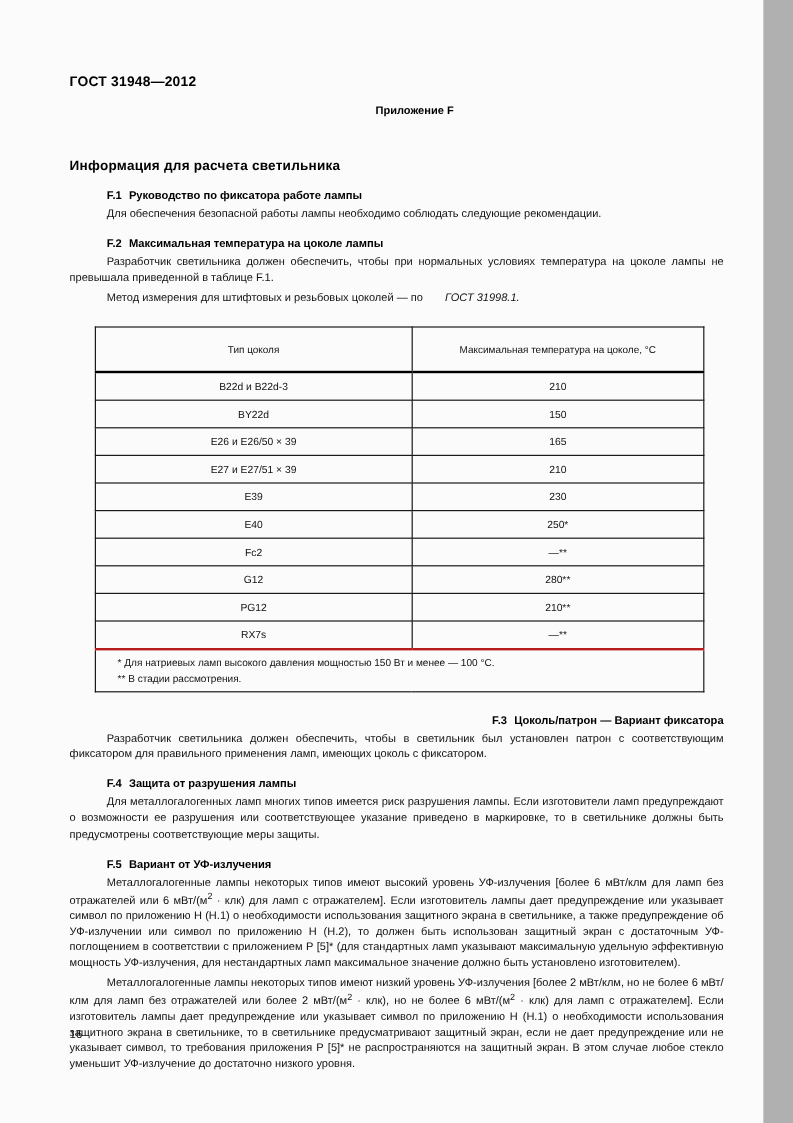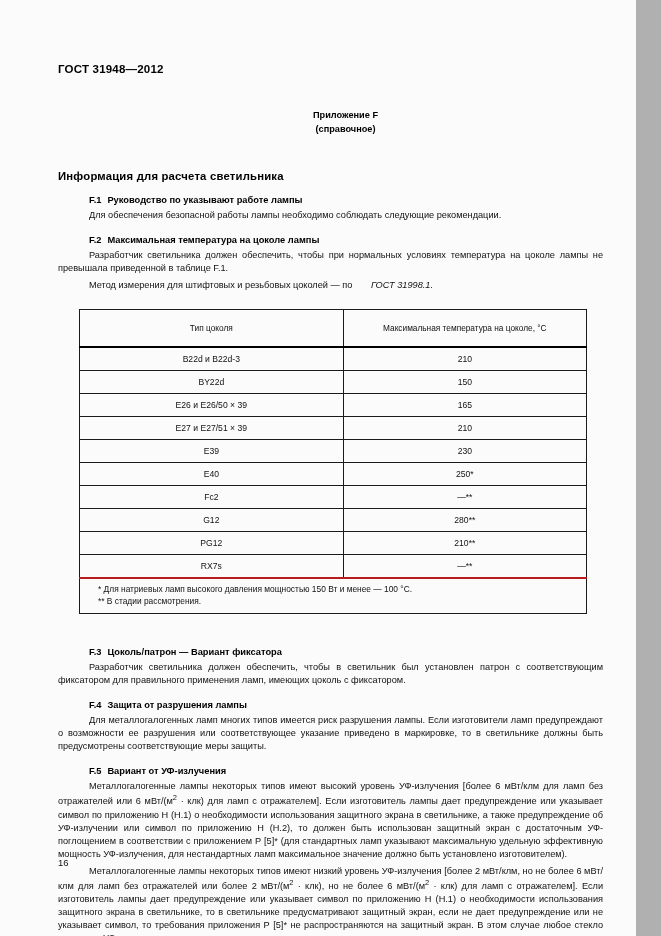--- a/index.html
+++ b/index.html
@@ -34,21 +34,21 @@
 
   .std-header {
     font-size: 11.5px;
     font-weight: bold;
     color: #000;
     letter-spacing: 0.2px;
     margin: 0 0 0 0;
   }
 
   .annex-block {
-    margin-top: 34px;
+    margin-top: 11px;
     text-align: center;
     font-size: 9.2px;
     font-weight: bold;
     line-height: 1.5;
     padding-left: 30px;
   }
 
   .doc-title {
     margin-top: 33px;
     text-align: left;
@@ -131,27 +131,26 @@
 
 <div class="page">
   <div class="sheet"></div>
 
   <div class="content">
 
     <div class="std-header">ГОСТ 31948—2012</div>
 
     <div class="annex-block">
       <div>Приложение F</div>
-      <div>(справочное)</div>
     </div>
 
     <div class="doc-title">Информация для расчета светильника</div>
 
     <div class="sec-head">
-      <span class="num">F.1</span><span>Руководство по указывают работе лампы</span>
+      <span class="num">F.1</span><span>Руководство по фиксатора работе лампы</span>
     </div>
     <p class="body-text">Для обеспечения безопасной работы лампы необходимо соблюдать следующие рекомендации.</p>
 
     <div class="sec-head">
       <span class="num">F.2</span><span>Максимальная температура на цоколе лампы</span>
     </div>
     <p class="body-text">Разработчик светильника должен обеспечить, чтобы при нормальных условиях температура на цоколе лампы не превышала приведенной в таблице F.1.</p>
     <p class="body-text"><span>Метод измерения для штифтовых и резьбовых цоколей — по </span><em class="ital">ГОСТ 31998.1.</em></p>
 
     <div class="tbl-wrap">
@@ -208,21 +207,21 @@
           <tr>
             <td colspan="2">
               <div>* Для натриевых ламп высокого давления мощностью 150 Вт и менее — 100 °С.</div>
               <div>** В стадии рассмотрения.</div>
             </td>
           </tr>
         </tfoot>
       </table>
     </div>
 
-    <div class="sec-head" style="margin-top:33px;">
+    <div class="sec-head" style="margin-top:18px;text-align:right;">
       <span class="num">F.3</span><span>Цоколь/патрон — Вариант фиксатора</span>
     </div>
     <p class="body-text">Разработчик светильника должен обеспечить, чтобы в светильник был установлен патрон с соответствующим фиксатором для правильного применения ламп, имеющих цоколь с фиксатором.</p>
 
     <div class="sec-head">
       <span class="num">F.4</span><span>Защита от разрушения лампы</span>
     </div>
     <p class="body-text">Для металлогалогенных ламп многих типов имеется риск разрушения лампы. Если изготовители ламп предупреждают о возможности ее разрушения или соответствующее указание приведено в маркировке, то в светильнике должны быть предусмотрены соответствующие меры защиты.</p>
 
     <div class="sec-head">

